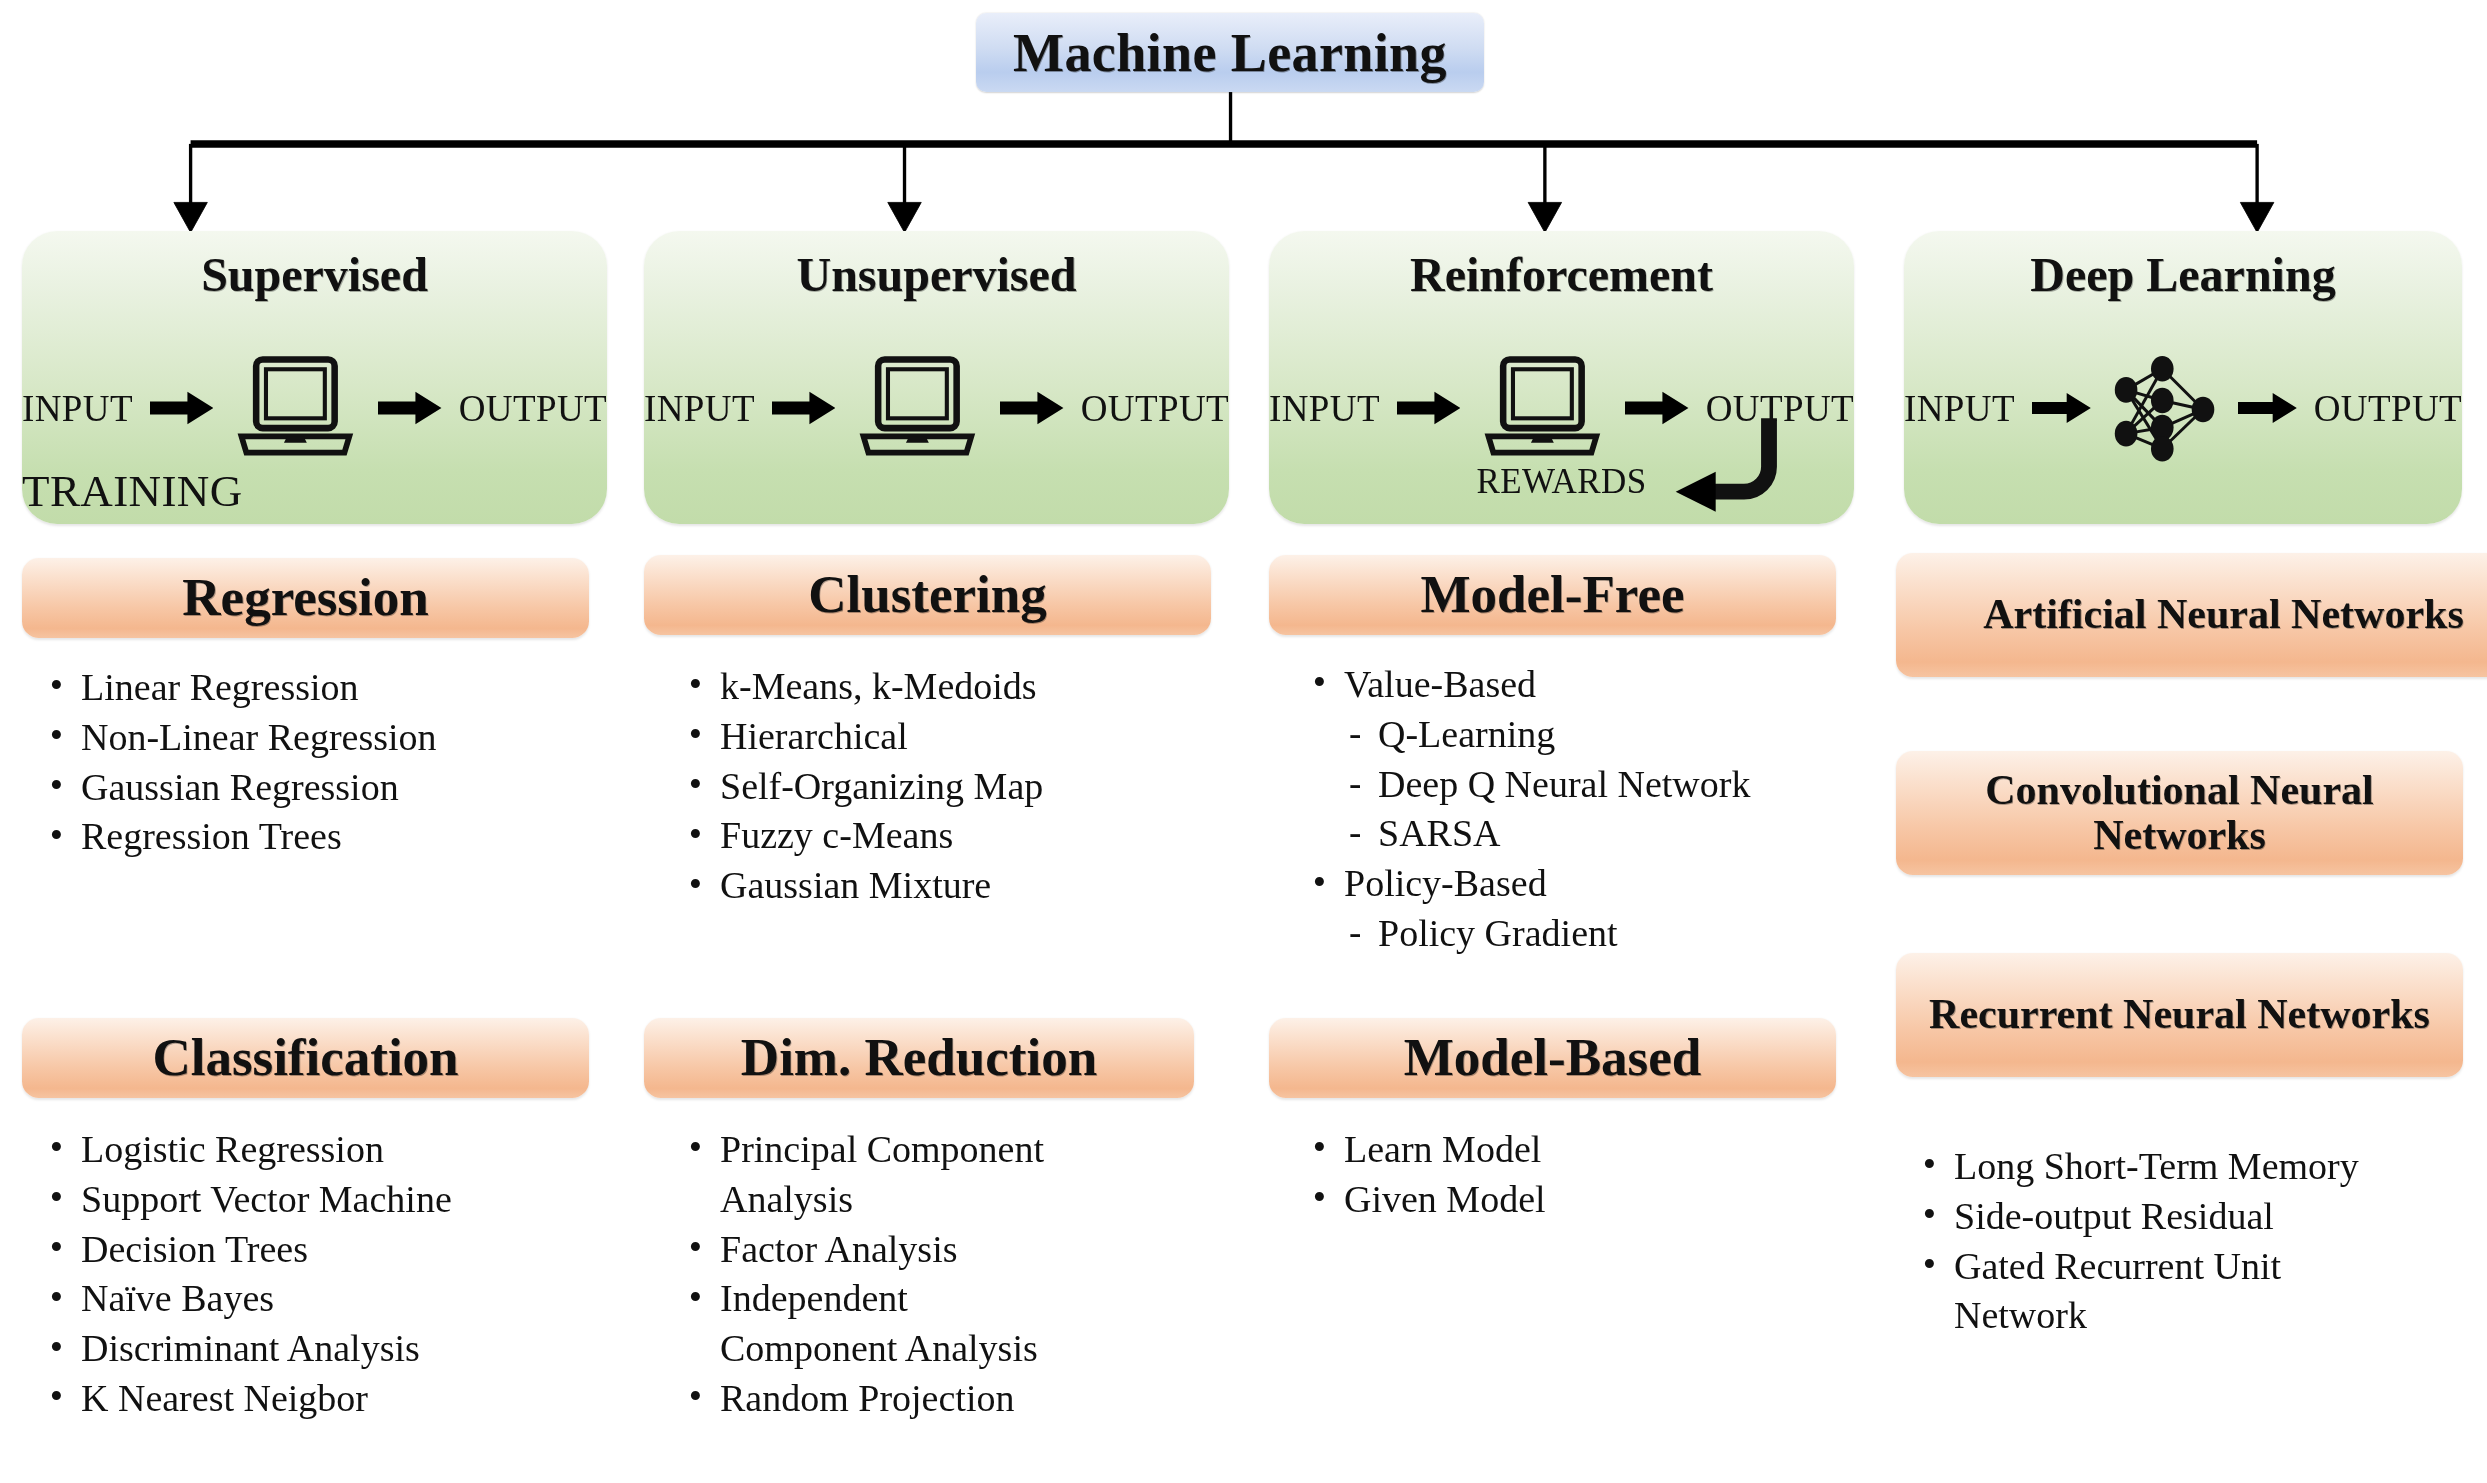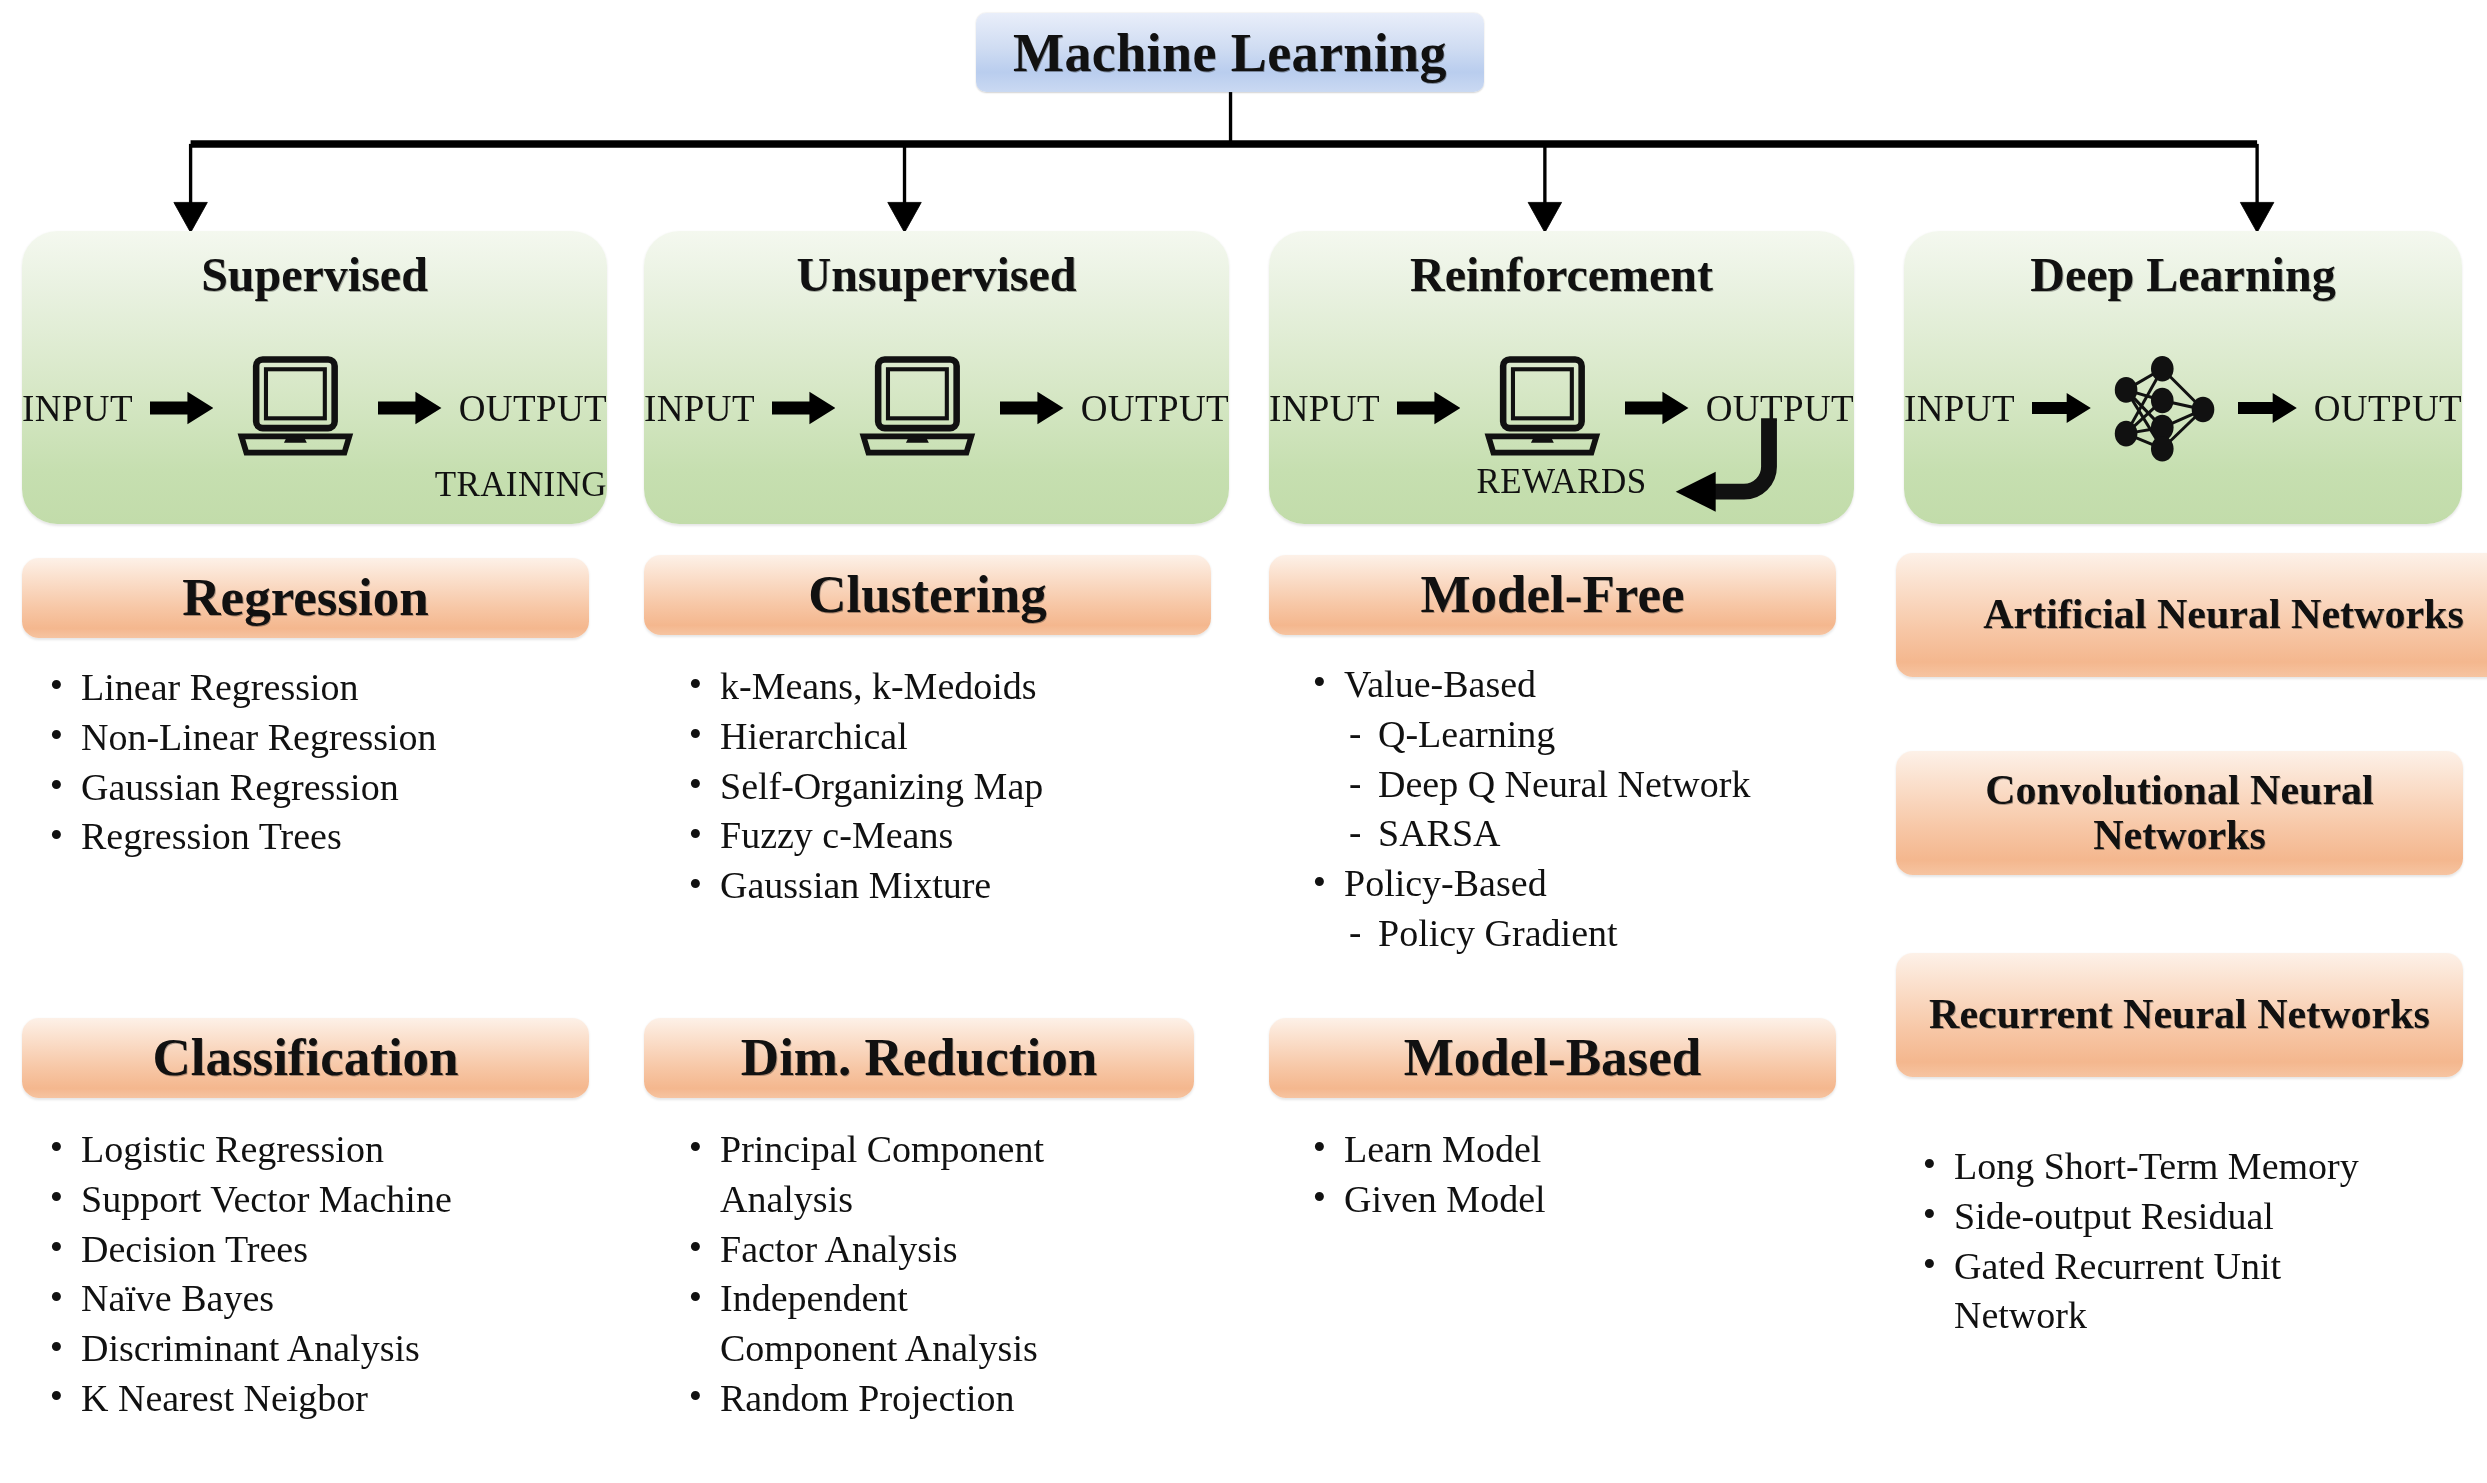--- a/index.html
+++ b/index.html
@@ -36,22 +36,22 @@
     position:absolute;top:20px;left:0;right:0;text-align:center;
     font-size:48px;font-weight:bold;line-height:1;
     text-shadow:0.8px 0.8px 0 rgba(0,0,0,.30);
   }
   .flowrow{
     position:absolute;top:127px;left:0;right:0;height:100px;
     display:flex;align-items:center;justify-content:center;gap:17px;
   }
   .flowrow .io{font-size:37px;letter-spacing:0.4px;}
   .subcap{
-    position:absolute;left:0;right:0;top:234px;text-align:right;
-    font-size:35px;letter-spacing:0.4px;
+    position:absolute;left:0;right:0;top:234px;text-align:left;
+    font-size:45px;letter-spacing:0.4px;
   }
   .rewardcap{
     position:absolute;top:231px;left:0;right:0;text-align:center;
     font-size:35px;letter-spacing:0.4px;
   }
 
   
   .pill{
     position:absolute;border-radius:16.7px;
     background:linear-gradient(to bottom,#fdf1e8 0%,#fbe2d0 22%,#f7c7a6 62%,#f4b78e 88%,#f6c4a1 100%);

